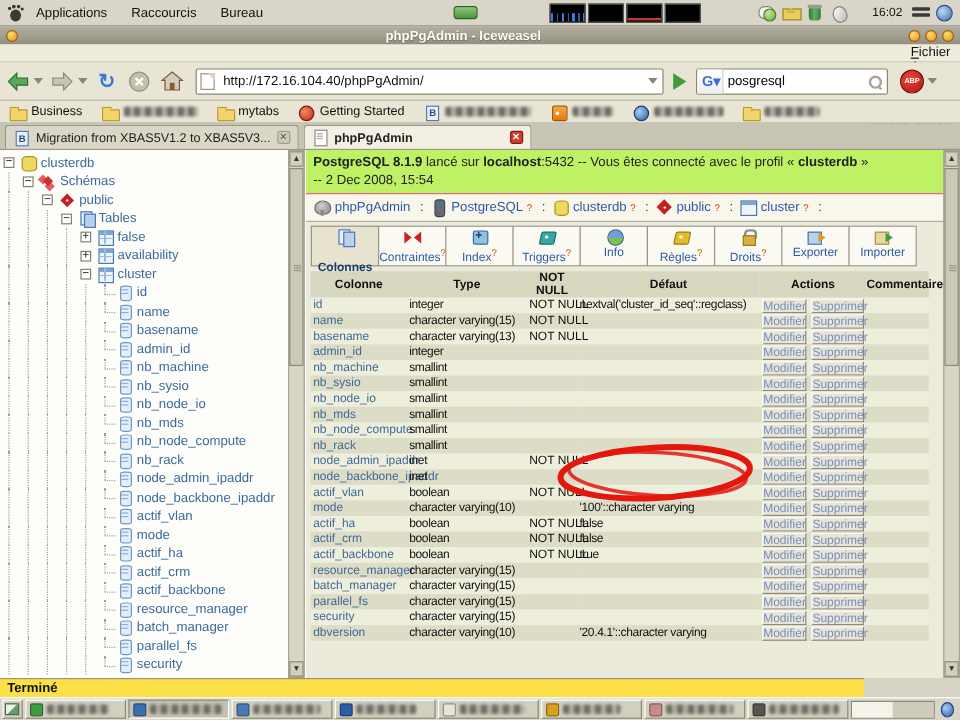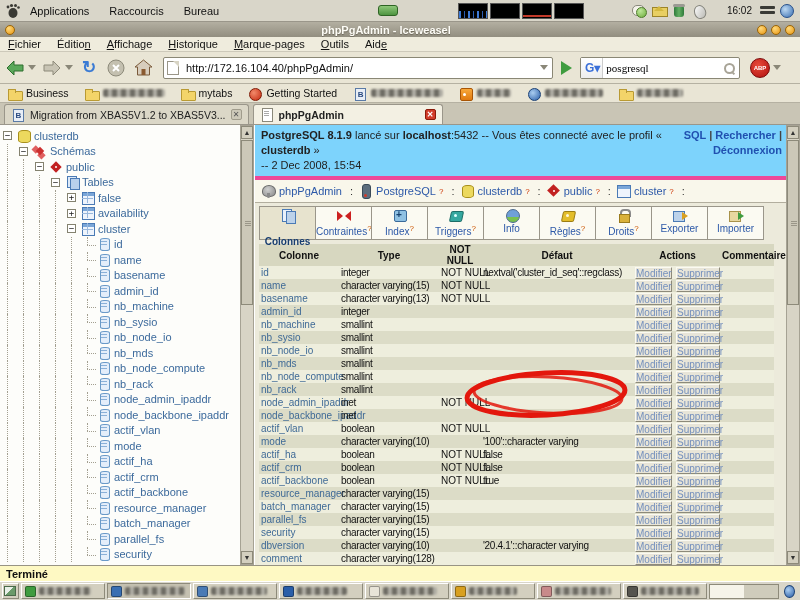--- a/index.html
+++ b/index.html
@@ -37,42 +37,42 @@
   
   #titlebar { position:absolute; left:0; top:22px; width:800px; height:15px;
     background:linear-gradient(180deg,#b3afa1,#928e80); display:flex; align-items:center; }
   #titlebar .ball { width:10px; height:10px; border-radius:50%;
     background:radial-gradient(circle at 35% 30%,#ffd97a,#e89612); border:1px solid #9a6406; }
   #wtitle { flex:1; text-align:center; font-size:11px; font-weight:bold; color:#fdfcf6; text-shadow:0 1px 1px #6a6658; }
   #win-controls { display:flex; gap:4px; margin-right:5px; }
   #win-controls .ball { margin-left:0; }
 
   #menubar { position:absolute; left:0; top:37px; width:800px; height:15px; background:#efecdd;
-    border-bottom:1px solid #cdc9ba; display:flex; align-items:flex-end; }
+    border-bottom:1px solid #cdc9ba; display:flex; align-items:flex-end;flex-direction:column; }
   .bmenu { font-size:11px; color:#111; padding:1px 8px; }
   .bmenu u { text-decoration:underline; }
 
   #navbar { position:absolute; left:0; top:52px; width:800px; height:32px; background:#e9e5d5;
     border-bottom:1px solid #b5b1a2; display:flex; align-items:center; }
   .navbtn { width:24px; height:24px; display:flex; align-items:center; justify-content:center; margin-left:3px; }
   .caret { width:0; height:0; border-left:4px solid transparent; border-right:4px solid transparent;
     border-top:5px solid #8a8778; margin:0 1px; }
   #url-box { position:relative; margin-left:8px; width:390px; height:22px; }
   #url-input { width:100%; height:100%; border:1px solid #8a8775; border-radius:2px; padding:0 18px 0 22px;
     font-size:11px; font-family:"Liberation Sans",sans-serif; color:#111; background:#fff; }
   #url-favicon { position:absolute; left:4px; top:4px; width:12px; height:14px; background:#fff; border:1px solid #9a96886; border:1px solid #9a9688; }
   #url-favicon::after { content:""; position:absolute; right:-1px; top:-1px; border:3px solid #d8d4c4; border-left-color:transparent; border-bottom-color:transparent; }
   #url-caret { position:absolute; right:4px; top:8px; }
   #go-btn { width:0; height:0; border-top:7px solid transparent; border-bottom:7px solid transparent;
     border-left:11px solid #3f9c3f; margin:0 8px 0 8px; }
   #search-box { position:relative; width:160px; height:22px; background:#fff; border:1px solid #8a8775; border-radius:2px;
     display:flex; align-items:center; }
   #g-logo { font-size:12px; font-weight:bold; color:#3a6fd8; padding:0 2px 0 4px;
     background:linear-gradient(180deg,#fff,#eee); border-right:1px solid #ccc; height:100%; line-height:20px; }
-  #search-input { flex:1; border:none; outline:none; font-size:11px; font-family:Liberation Serif, serif; padding:0 3px; min-width:0; }
+  #search-input { flex:1; border:none; outline:none; font-size:11px; font-family:Liberation Sans, sans-serif; padding:0 3px; min-width:0; }
   .mag { width:12px; height:12px; position:relative; margin-right:4px; }
   .mag::before { content:""; position:absolute; left:1px; top:1px; width:7px; height:7px; border:2px solid #a8a497; border-radius:50%; }
   .mag::after { content:""; position:absolute; right:0; bottom:0; width:4px; height:2px; background:#a8a497; transform:rotate(45deg); }
   #abp { width:20px; height:20px; border-radius:50%; background:radial-gradient(circle at 40% 35%,#e84a3a,#b01010);
     border:1px solid #7a0a0a; color:#fff; font-size:6px; font-weight:bold; display:flex; align-items:center; justify-content:center; margin:0 2px 0 10px; }
 
   #bmbar { position:absolute; left:0; top:84px; width:800px; height:19px; background:#e9e5d5;
     border-bottom:1px solid #b5b1a2; display:flex; align-items:center; }
   .bm { display:flex; align-items:center; gap:4px; font-size:10.5px; color:#111; padding:0 8px; }
   .blurred { display:inline-block; height:8px; border-radius:2px; vertical-align:middle;
@@ -135,21 +135,21 @@
   .tic.column::after { content:""; position:absolute; left:4px; top:4px; width:6px; height:1px; background:#8ab0d8; box-shadow:0 3px 0 #8ab0d8; }
 
   .sbar { position:absolute; width:14px; background:#d8d4c6; border:1px solid #a6a294; }
   .sbtn { position:absolute; left:0; width:12px; height:13px; background:#d3cfbf; border:1px solid #8d8a7a;
     font-size:7px; text-align:center; line-height:12px; color:#333; }
   .sthumb { position:absolute; left:0; width:12px; background:#ccc8b8; border:1px solid #8d8a7a; }
   .sthumb::after { content:""; position:absolute; left:3px; top:50%; width:6px; height:1px; background:#9a9688; box-shadow:0 2px 0 #9a9688,0 -2px 0 #9a9688; }
 
   
   #main { position:absolute; left:255px; top:0; width:533px; height:440px; background:#eceadb; overflow:hidden; }
-  #banner { display:flex; background:#7dd3fc; border-bottom:4px solid #ec4899; padding:3px 6px; min-height:36px; }
+  #banner { display:flex; background:#bef264; border-bottom:1px solid #ec4899; padding:3px 6px; min-height:36px; }
   #banner-text { flex:1; font-size:11px; color:#222; line-height:15px; }
   #banner-text b { font-weight:bold; }
   #toplinks { text-align:right; font-size:11px; font-weight:bold; line-height:15px; white-space:nowrap; }
   #toplinks .lnk { color:#2050b0; }
   #toplinks .sep { color:#444; }
   #crumbs { background:#f9f7eb; border-bottom:1px solid #b2ae9e; padding:4px 6px; font-size:11px; display:flex; align-items:center; }
   .crumb { display:flex; align-items:center; gap:3px; }
   .crumb .lbl { color:#2d59a8; }
   .crumb sup { color:#cc3300; font-size:8px; }
   .crumb .colon { margin:0 5px; color:#333; }
@@ -196,21 +196,21 @@
   #dtable tr.odd td { background:#eeeedd; }
   #dtable tr.even td { background:#dcdcc7; }
   #dtable td.cname { color:#3f6a96; }
   #dtable td.ctype, #dtable td.cdef { letter-spacing:-0.3px; }
   .rowbtn { display:block; text-align:center; background:#e8e5d8; border:1px solid; border-color:#fbfaf2 #8d8a7a #8d8a7a #fbfaf2;
     color:#7590bd; font-size:10px; height:12px; line-height:11px; }
 
   #annot { position:absolute; left:462px; top:367px; pointer-events:none; }
 
   
-  #statusbar { position:absolute; left:0; top:565px; width:800px; height:16px; background:#fef9c3;
+  #statusbar { position:absolute; left:0; top:565px; width:720px; height:16px; background:#fde047;
     border-top:1px solid #989484; display:flex; align-items:center; }
   #statusbar span { font-size:11px; font-weight:bold; color:#111; padding-left:6px; }
   #taskbar { position:absolute; left:0; top:581px; width:800px; height:19px; background:#d9d6c9;
     border-top:1px solid #fff; display:flex; align-items:center; gap:2px; padding:0 2px; }
   #show-desktop { width:20px; height:16px; background:#d3cfbf; border:1px solid; border-color:#fff #8d8a7a #8d8a7a #fff;
     display:flex; align-items:center; justify-content:center; }
   #show-desktop::after { content:""; width:10px; height:8px; background:linear-gradient(135deg,#e8f0e8 50%,#6a9a6a 50%); border:1px solid #4a6a4a; }
   .taskbtn { flex:none; width:84px; height:16px; background:#d3cfbf; border:1px solid; border-color:#fff #8d8a7a #8d8a7a #fff;
     display:flex; align-items:center; gap:3px; padding:0 3px; }
   .taskbtn.active { background:#c5c1b1; border-color:#8d8a7a #fff #fff #8d8a7a; }
@@ -655,24 +655,20 @@
     </div>
 
     <div id="main">
       <div id="banner">
         <div id="banner-text">
           <div>
             <b>PostgreSQL 8.1.9</b><span> lancé sur </span><b>localhost</b><span>:5432 -- Vous êtes connecté avec le profil « </span><b>clusterdb</b><span> »</span>
           </div>
           <div>-- 2 Dec 2008, 15:54</div>
         </div>
-        <div id="toplinks">
-            <div><span class="lnk">SQL</span><span class="sep"> | </span><span class="lnk">Rechercher</span><span class="sep"> |</span></div>
-            <div><span class="lnk">Déconnexion</span></div>
-          </div>
       </div>
       <div id="crumbs">
           <span class="crumb">
             <span class="bci elephant"></span>
             <span class="lbl">phpPgAdmin</span>
             <span class="colon">:</span>
           </span>
           <span class="crumb">
             <span class="bci postgres"></span>
             <span class="lbl">PostgreSQL</span>
@@ -1028,33 +1024,20 @@
               <td>
                 <span class="rowbtn">Supprimer</span>
               </td>
               <td class="ccom"></td>
             </tr>
             <tr class="even">
               <td class="cname">dbversion</td>
               <td class="ctype">character varying(10)</td>
               <td class="cnn"></td>
               <td class="cdef">'20.4.1'::character varying</td>
-              <td>
-                <span class="rowbtn">Modifier</span>
-              </td>
-              <td>
-                <span class="rowbtn">Supprimer</span>
-              </td>
-              <td class="ccom"></td>
-            </tr>
-            <tr class="odd">
-              <td class="cname">comment</td>
-              <td class="ctype">character varying(128)</td>
-              <td class="cnn"></td>
-              <td class="cdef"></td>
               <td>
                 <span class="rowbtn">Modifier</span>
               </td>
               <td>
                 <span class="rowbtn">Supprimer</span>
               </td>
               <td class="ccom"></td>
             </tr>
           </tbody>
       </table>

